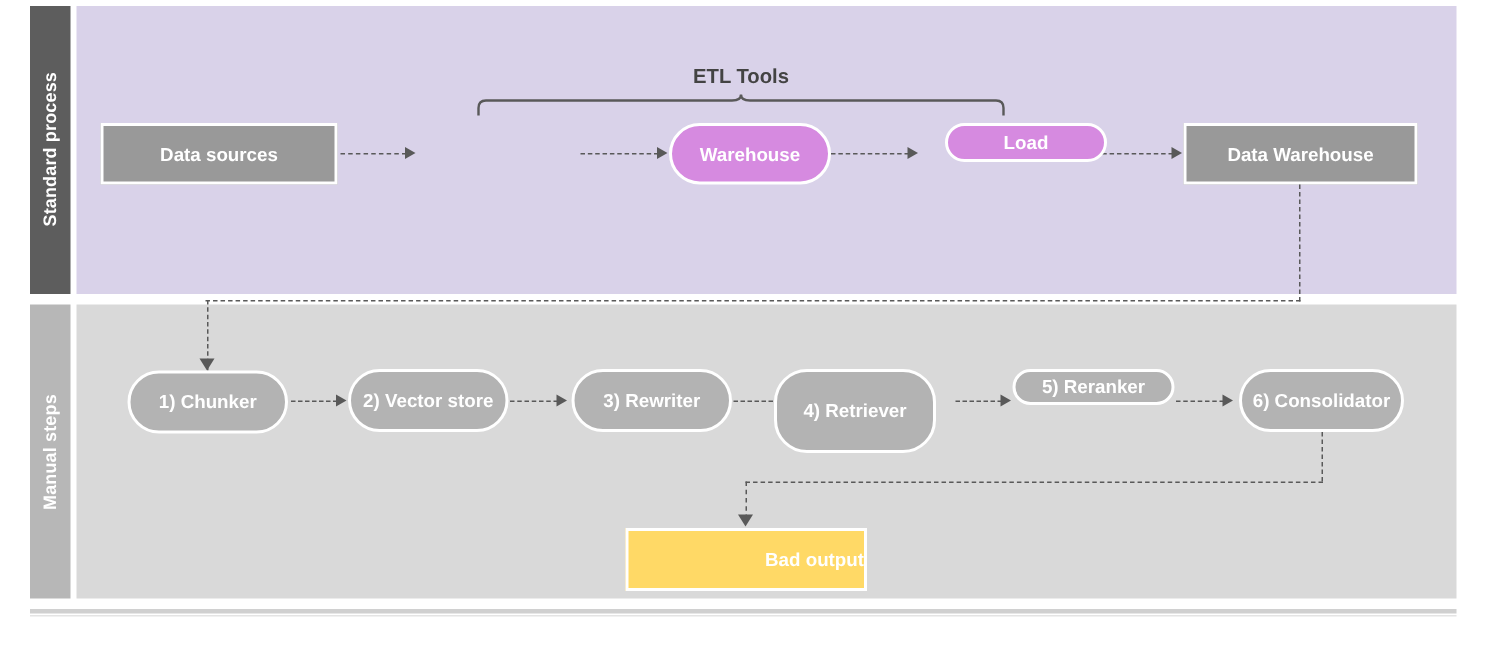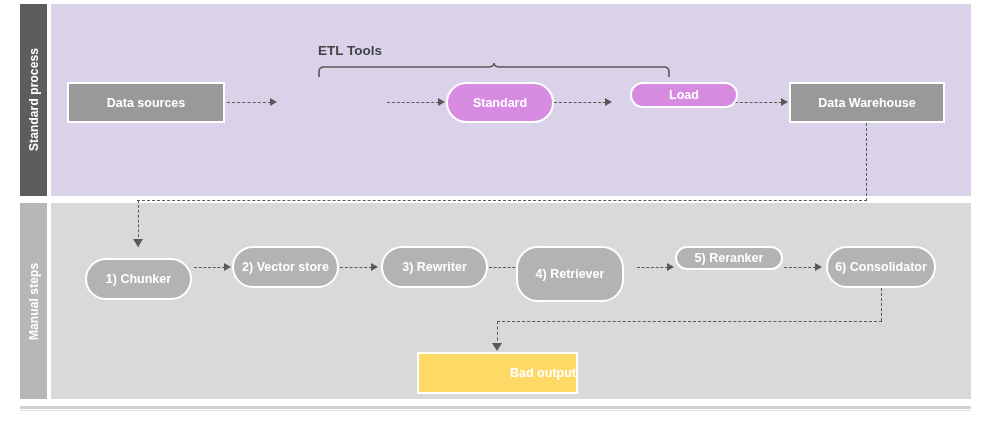--- a/index.html
+++ b/index.html
@@ -63,21 +63,21 @@
     position:absolute;width:0;height:0;
     border-top:8px solid #595959;
     border-left:5px solid transparent;
     border-right:5px solid transparent;
   }
 
   
   #etl-bracket{position:absolute;left:318px;top:62px;width:352px;height:16px;}
   #etl-label{
     position:absolute;left:318px;top:43px;width:352px;
-    color:#434343;font-size:13.5px;font-weight:bold;
+    text-align:center;color:#434343;font-size:13.5px;font-weight:bold;
   }
 </style>
 </head>
 <body>
 
 <div id="canvas">
 
   <div id="lane-top-body" class="lane-body"></div>
   <div id="lane-bot-body" class="lane-body"></div>
 
@@ -101,21 +101,21 @@
   <svg id="etl-bracket" viewBox="0 0 352 16" preserveAspectRatio="none">
     <path d="M1,15 L1,10 Q1,5 6,5 L170,5 Q176,5 176,1 Q176,5 182,5 L346,5 Q351,5 351,10 L351,15" fill="none" stroke="#595959" stroke-width="1.6"></path>
   </svg>
 
   <div class="node rect gray" style="left:67px;top:82px;width:158px;height:41px;text-align:center;">
     <span>Data sources</span>
   </div>
 
 
   <div class="node pill purple" style="left:446px;top:82px;width:108px;height:41px;">
-    <span>Standard</span>
+    <span>Warehouse</span>
   </div>
 
   <div class="node pill purple" style="left:630px;top:82px;width:108px;height:26px;">
     <span>Load</span>
   </div>
 
   <div class="node rect gray" style="left:789px;top:82px;width:156px;height:41px;">
     <span>Data Warehouse</span>
   </div>
 
@@ -138,21 +138,21 @@
   <div class="arrow-r" style="left:667px;top:262.5px;"></div>
 
   <div class="hline" style="left:784px;top:267px;width:32px;"></div>
   <div class="arrow-r" style="left:815px;top:262.5px;"></div>
 
   <div class="vline" style="left:881px;top:288px;height:33px;"></div>
   <div class="hline" style="left:497px;top:321px;width:385px;"></div>
   <div class="vline" style="left:497px;top:321px;height:25px;"></div>
   <div class="arrow-d" style="left:492px;top:343px;"></div>
 
-  <div class="node pill midgray" style="left:85px;top:258px;width:107px;height:42px;">
+  <div class="node pill midgray" style="left:85px;top:247px;width:107px;height:42px;">
     <span>1) Chunker</span>
   </div>
 
   <div class="node pill midgray" style="left:232px;top:246px;width:107px;height:42px;">
     <span>2) Vector store</span>
   </div>
 
   <div class="node pill midgray" style="left:381px;top:246px;width:107px;height:42px;">
     <span>3) Rewriter</span>
   </div>

